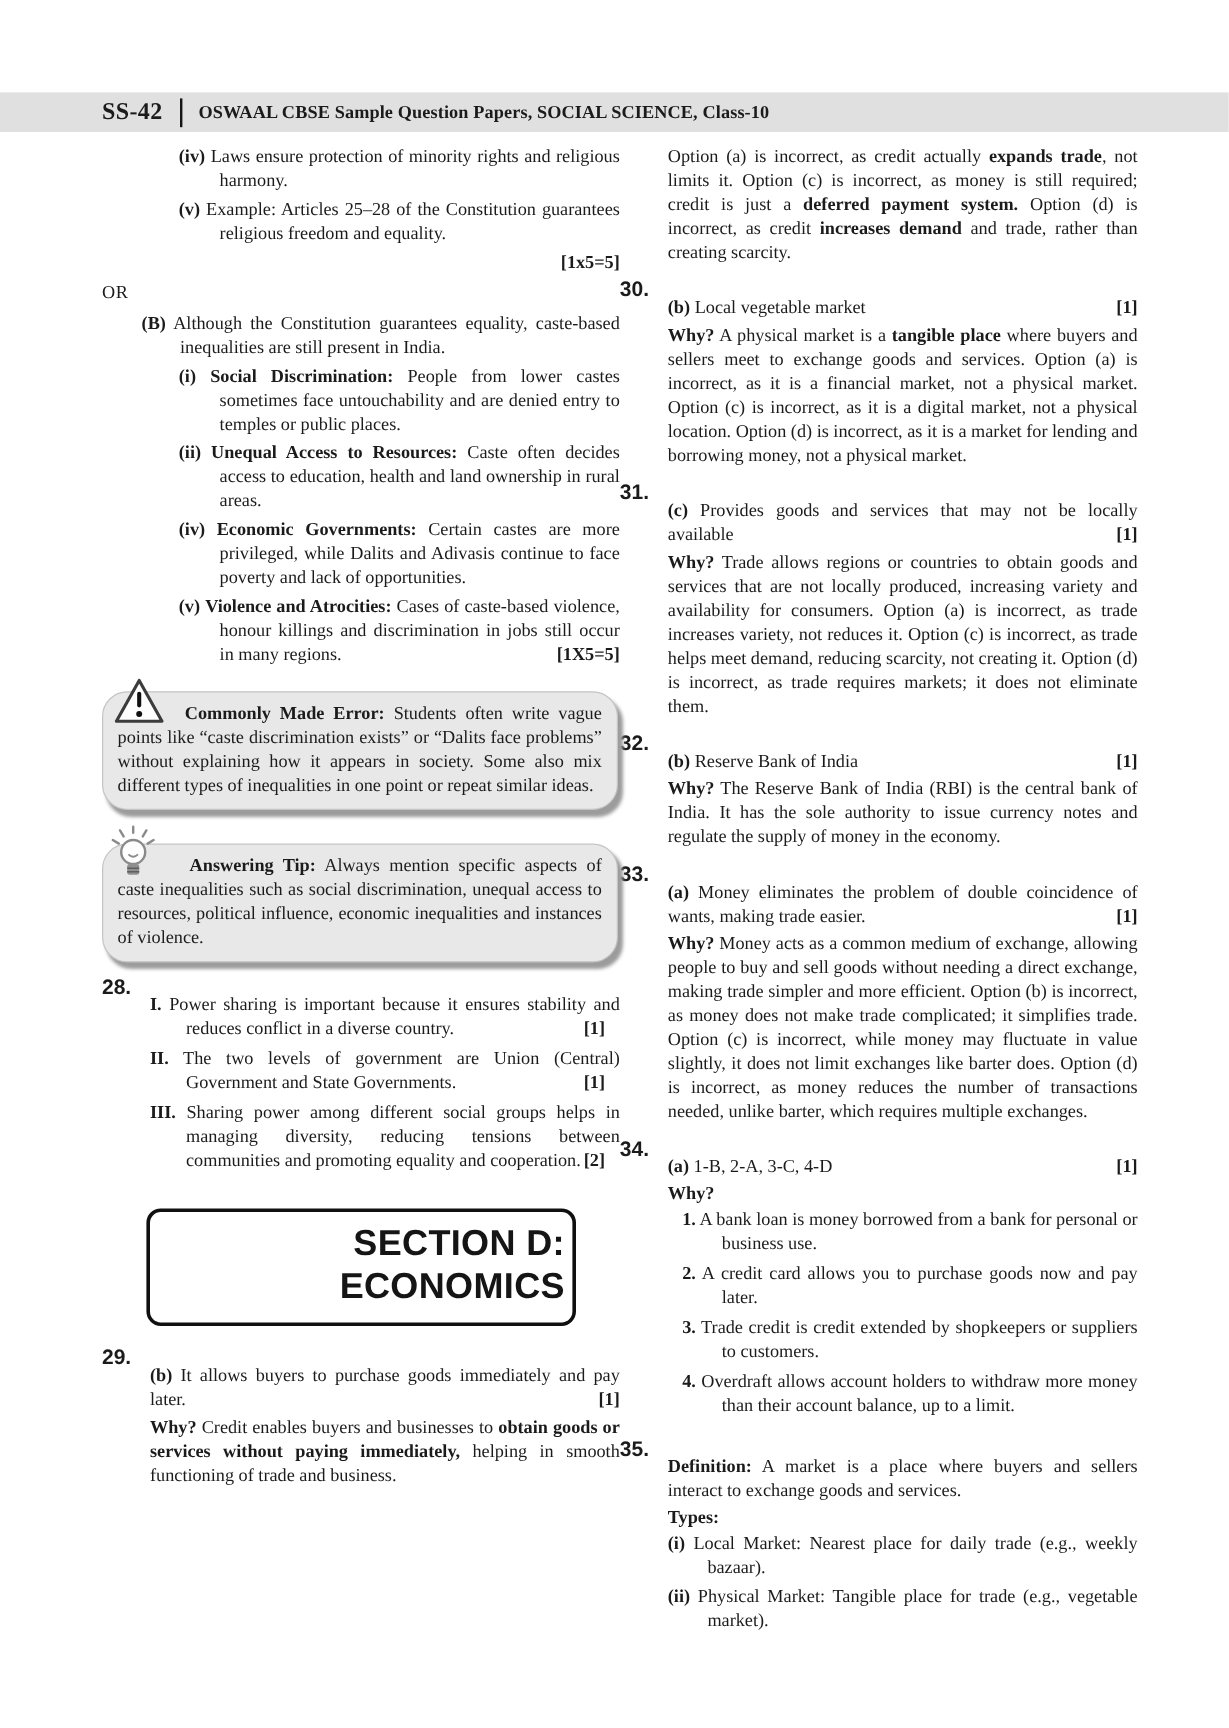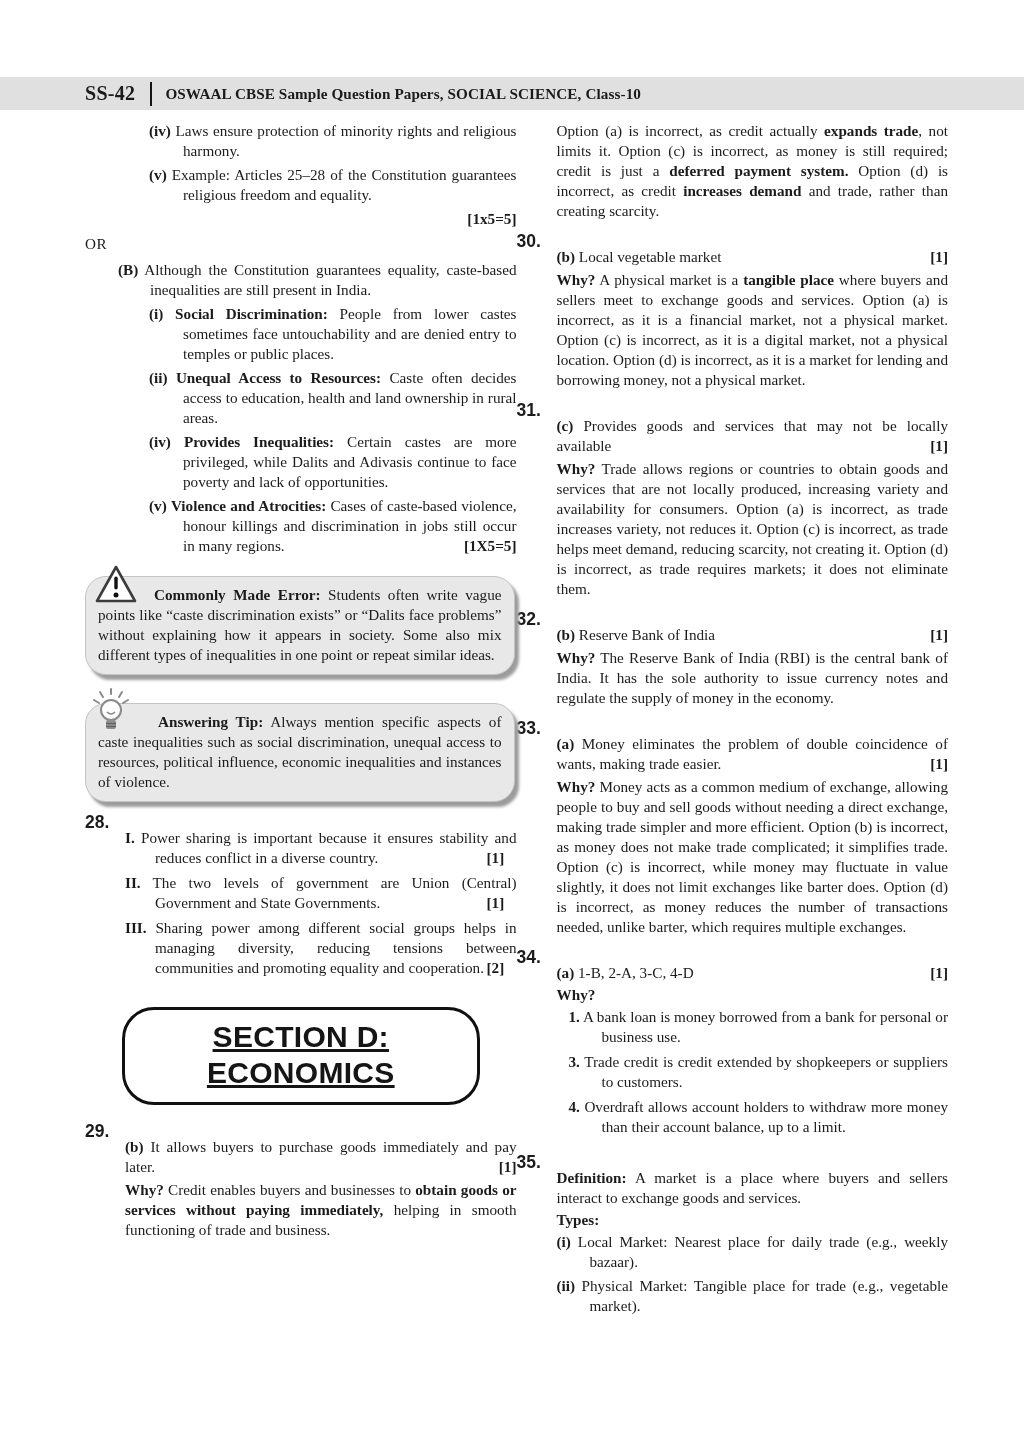--- a/index.html
+++ b/index.html
@@ -49,24 +49,24 @@
   }
   .qbody{flex:1;min-width:0;margin-top:16px;}
   .why{margin-top:3px;text-align:justify;}
   .q28item{padding-left:30px;text-indent:-30px;text-align:justify;margin-bottom:5px;}
   .q34item{margin-left:12px;padding-left:33px;text-indent:-33px;text-align:justify;margin-bottom:5px;}
   .q35item{padding-left:33px;text-indent:-33px;text-align:justify;margin-bottom:4px;}
   .inline-label{margin-top:2px;margin-bottom:2px;}
 
   
   .section-box{
-    width:340px;margin:24px auto 16px;border:3px solid #101010;border-radius:32px;
-    text-align:center;padding:9px 6px 11px;
+    width:340px;margin:24px auto 16px;border:3px solid #101010;border-radius:12px;
+    text-align:right;padding:9px 6px 11px;
     font-family:"Liberation Sans", sans-serif;font-weight:bold;
-    font-size:30px;line-height:36px;letter-spacing:.3px;color:#151515;text-decoration:underline;
+    font-size:30px;line-height:36px;letter-spacing:.3px;color:#151515;
   }
   .offset{margin-left:40px;}
   b{font-weight:bold;}
 </style>
 </head>
 <body>
 
 <div>
 
   <div class="header-bar">
@@ -79,21 +79,21 @@
 
     <div class="col">
       <p class="hang sub"><b>(iv)</b> <span>Laws ensure protection of minority rights and religious harmony.</span></p>
       <p class="hang sub"><b>(v)</b> <span>Example: Articles 25–28 of the Constitution guarantees religious freedom and equality.</span></p>
       <p class="marks-line">[1x5=5]</p>
       <p class="or">OR</p>
       <p class="hang partb"><b>(B)</b> <span>Although the Constitution guarantees equality, caste-based inequalities are still present in India.</span></p>
 
       <p class="hang sub"><b>(i)</b> <b>Social Discrimination:</b><span> People from lower castes sometimes face untouchability and are denied entry to temples or public places.</span></p>
       <p class="hang sub"><b>(ii)</b> <b>Unequal Access to Resources:</b><span> Caste often decides access to education, health and land ownership in rural areas.</span></p>
-      <p class="hang sub"><b>(iv)</b> <b>Provides Inequalities:</b><span> Certain castes are more privileged, while Dalits and Adivasis continue to face poverty and lack of opportunities.</span></p>
+      <p class="hang sub"><b>(iv)</b> <b>Economic Governments:</b><span> Certain castes are more privileged, while Dalits and Adivasis continue to face poverty and lack of opportunities.</span></p>
       <p class="hang sub"><b>(v)</b> <b>Violence and Atrocities:</b><span> Cases of caste-based violence, honour killings and discrimination in jobs still occur in many regions.</span><span class="mark">[1X5=5]</span></p>
 
       <div class="note-box">
         <span class="warn-icon">
           <svg width="44" height="40" viewBox="0 0 44 40">
             <path d="M22 3 L41 37 L3 37 Z" fill="#ffffff" stroke="#3c3c3c" stroke-width="2.6" stroke-linejoin="round"></path>
             <rect x="20.3" y="12.5" width="3.4" height="13" rx="1.7" fill="#111"></rect>
             <circle cx="22" cy="31" r="2.5" fill="#111"></circle>
           </svg>
         </span>
@@ -177,20 +177,21 @@
           <p class="why"><b>Why?</b><span> Money acts as a common medium of exchange, allowing people to buy and sell goods without needing a direct exchange, making trade simpler and more efficient. Option (b) is incorrect, as money does not make trade complicated; it simplifies trade. Option (c) is incorrect, while money may fluctuate in value slightly, it does not limit exchanges like barter does. Option (d) is incorrect, as money reduces the number of transactions needed, unlike barter, which requires multiple exchanges.</span></p>
         </div>
       </div>
 
       <div class="qrow">
         <div class="qnum">34.</div>
         <div class="qbody">
           <p class="jst"><b>(a)</b> <span>1-B, 2-A, 3-C, 4-D</span><span class="mark">[1]</span></p>
           <p class="inline-label"><b>Why?</b></p>
           <p class="q34item"><b>1.</b> <span>A bank loan is money borrowed from a bank for personal or business use.</span></p>
+          <p class="q34item"><b>2.</b> <span>A credit card allows you to purchase goods now and pay later.</span></p>
           <p class="q34item"><b>3.</b> <span>Trade credit is credit extended by shopkeepers or suppliers to customers.</span></p>
           <p class="q34item"><b>4.</b> <span>Overdraft allows account holders to withdraw more money than their account balance, up to a limit.</span></p>
         </div>
       </div>
 
       <div class="qrow">
         <div class="qnum">35.</div>
         <div class="qbody">
           <p class="jst"><b>Definition:</b><span> A market is a place where buyers and sellers interact to exchange goods and services.</span></p>
           <p class="inline-label"><b>Types:</b></p>

